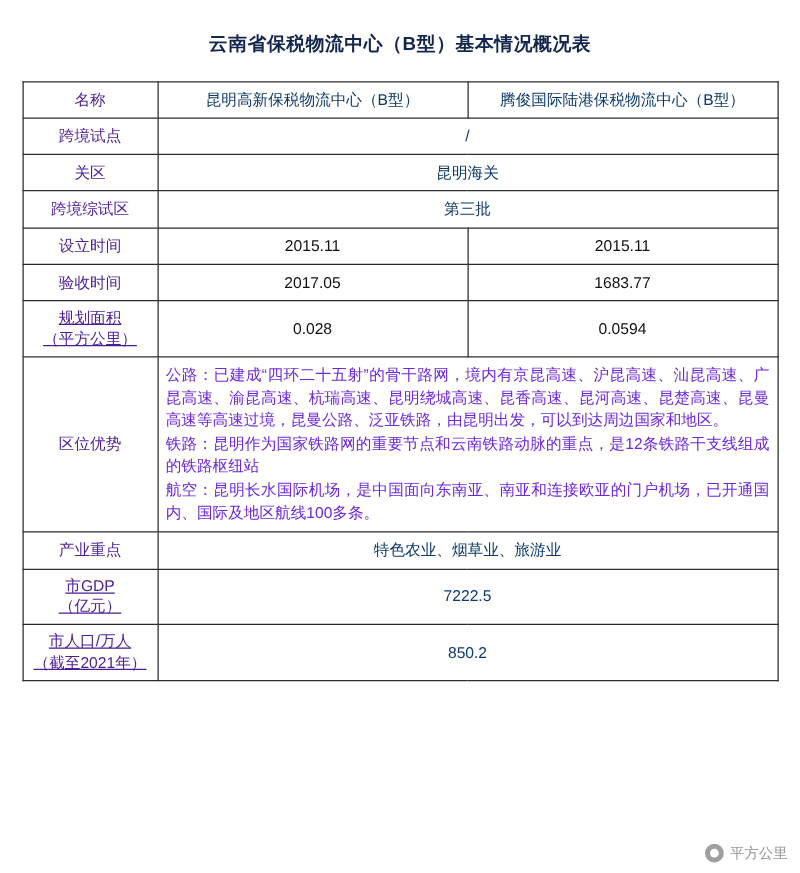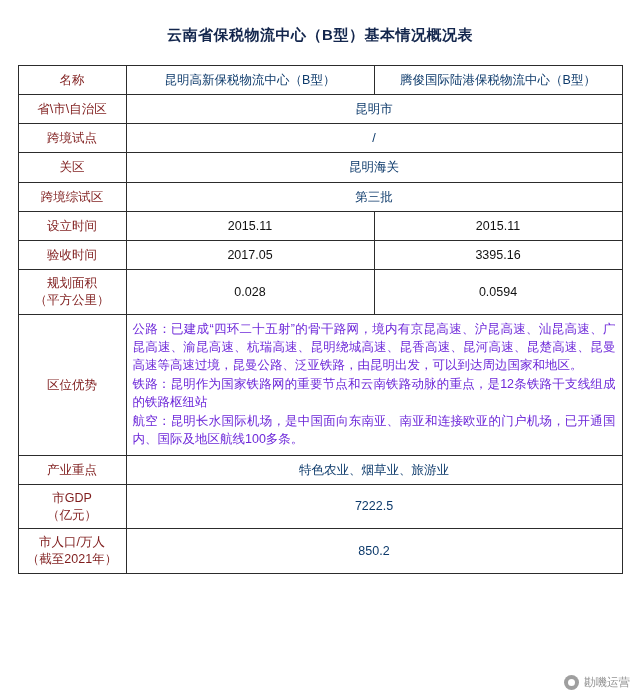--- a/index.html
+++ b/index.html
@@ -38,26 +38,27 @@
   table.main td {
     border: 1px solid #2c2c2c;
     padding: 5px 6px;
     font-size: 12.5px;
     vertical-align: middle;
     line-height: 1.45;
   }
   .lbl {
     text-align: center;
     width: 108px;
-    color: #7f1d1d;
+    color: #4c1d95;
     font-size: 12.5px;
     margin-left: 24px;
   }
   .lbl.two {
     line-height: 1.35;
+    text-decoration: underline;
   }
   .val-blue {
     color: #0d3a6b;
     text-align: center;
   }
   .val-dark {
     color: #111;
     text-align: center;
   }
   .adv {
@@ -124,44 +125,40 @@
       <col style="width:248px">
       <col style="width:248px">
     </colgroup>
     <tbody>
       <tr>
         <td class="lbl">名称</td>
         <td class="val-blue">昆明高新保税物流中心（B型）</td>
         <td class="val-blue">腾俊国际陆港保税物流中心（B型）</td>
       </tr>
       <tr>
-        <td class="lbl">省\市\自治区</td>
-        <td class="val-blue" colspan="2">昆明市</td>
-      </tr>
-      <tr>
         <td class="lbl">跨境试点</td>
         <td class="val-blue" colspan="2">/</td>
       </tr>
       <tr>
         <td class="lbl">关区</td>
         <td class="val-blue" colspan="2">昆明海关</td>
       </tr>
       <tr>
         <td class="lbl">跨境综试区</td>
         <td class="val-blue" colspan="2">第三批</td>
       </tr>
       <tr>
         <td class="lbl">设立时间</td>
         <td class="val-dark">2015.11</td>
         <td class="val-dark">2015.11</td>
       </tr>
       <tr>
         <td class="lbl">验收时间</td>
         <td class="val-dark">2017.05</td>
-        <td class="val-dark">3395.16</td>
+        <td class="val-dark">1683.77</td>
       </tr>
       <tr>
         <td class="lbl two">
           <div>规划面积</div>
           <div>（平方公里）</div>
         </td>
         <td class="val-dark">0.028</td>
         <td class="val-dark">0.0594</td>
       </tr>
       <tr>
@@ -188,16 +185,16 @@
           <div>市人口/万人</div>
           <div>（截至2021年）</div>
         </td>
         <td class="val-blue" colspan="2">850.2</td>
       </tr>
     </tbody>
   </table>
 
   <div class="watermark">
     <span class="wm-logo"></span>
-    <span>勘嘰运营</span>
+    <span>平方公里</span>
   </div>
 
 </div>
 
 </body></html>

